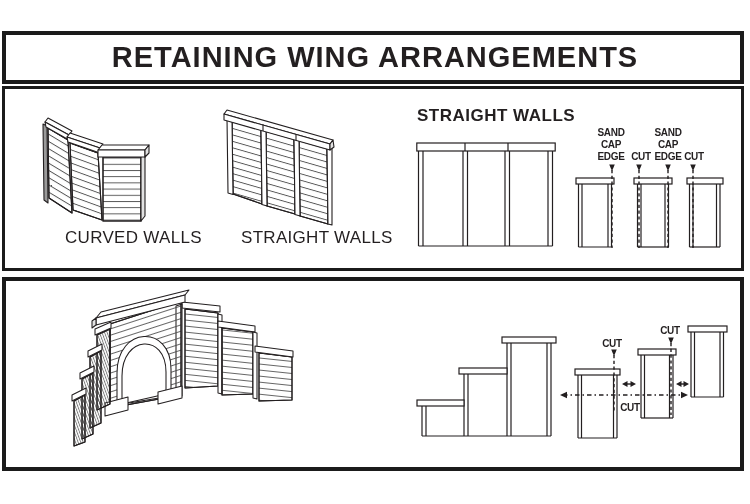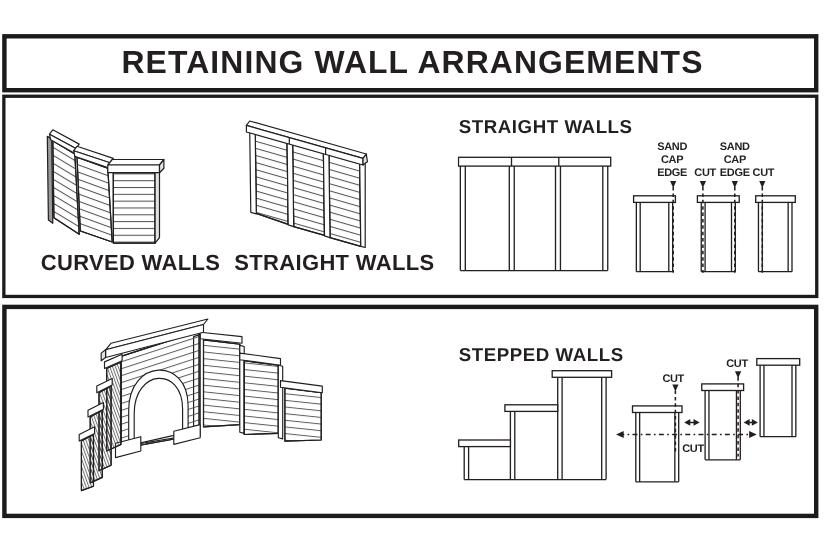--- a/index.html
+++ b/index.html
@@ -13,35 +13,35 @@
   .bottom-box{left:2px;top:277px;width:742px;height:194px;border:4px solid #1b1b1b;}
   .title-text{
     position:absolute;left:0;top:31px;width:750px;height:53px;
     display:flex;align-items:center;justify-content:center;
     font-size:29px;font-weight:bold;letter-spacing:1px;white-space:nowrap;
   }
   .heading{
     position:absolute;font-size:17px;font-weight:bold;letter-spacing:0.5px;white-space:nowrap;
   }
   .caption{
-    position:absolute;font-size:20px;font-weight:bold;letter-spacing:0.3px;white-space:nowrap;
+    position:absolute;font-size:17px;font-weight:normal;letter-spacing:0.3px;white-space:nowrap;margin-left:28px;
   }
   .illo{position:absolute;}
   svg text{font-family:"Liberation Sans",sans-serif;font-weight:bold;fill:#231f20;}
 </style>
 </head>
 <body>
 
 <div class="page">
 
   <div class="box title-box"></div>
   <div class="box top-box"></div>
   <div class="box bottom-box"></div>
 
-  <div class="title-text">RETAINING WALL ARRANGEMENTS</div>
+  <div class="title-text">RETAINING WING ARRANGEMENTS</div>
 
   <svg class="illo" style="left:30px;top:108px;" width="130" height="125" viewBox="0 0 130 125">
     <defs>
       <pattern id="slatL" patternUnits="userSpaceOnUse" width="10" height="6.2" patternTransform="rotate(31)">
         <line x1="0" y1="0.5" x2="10" y2="0.5" stroke="#4a4a4a" stroke-width="0.9"></line>
       </pattern>
       <pattern id="slatM" patternUnits="userSpaceOnUse" width="10" height="6.2" patternTransform="rotate(20)">
         <line x1="0" y1="0.5" x2="10" y2="0.5" stroke="#4a4a4a" stroke-width="0.9"></line>
       </pattern>
       <pattern id="slatR" patternUnits="userSpaceOnUse" width="10" height="6.2">
@@ -221,21 +221,20 @@
       <polygon points="24,103 35,97 35,158 24,163" fill="url(#hatchV)"></polygon>
       <polygon points="24,103 35,97 35,158 24,163" fill="none"></polygon>
       <polygon points="22,97 36,90 36,96 22,103"></polygon>
       <polygon points="16,125 27,119 27,166 16,170" fill="url(#hatchV)"></polygon>
       <polygon points="16,125 27,119 27,166 16,170" fill="none"></polygon>
       <polygon points="14,119 28,112 28,118 14,125"></polygon>
     </g>
   </svg>
 
 
-  <div class="heading" style="left:417px;top:313px;">STEPPED WALLS</div>
 
   <svg class="illo" style="left:414px;top:334px;" width="145" height="106" viewBox="0 0 145 106">
     <g stroke="#231f20" stroke-width="1.2" fill="#ffffff">
       <rect x="88" y="3" width="54" height="6"></rect>
       <line x1="93" y1="9" x2="93" y2="102"></line>
         <line x1="97" y1="9" x2="97" y2="102"></line>
       <line x1="133" y1="9" x2="133" y2="102"></line>
         <line x1="137" y1="9" x2="137" y2="102"></line>
       <rect x="45" y="34" width="48" height="6"></rect>
       <line x1="50" y1="40" x2="50" y2="102"></line>

